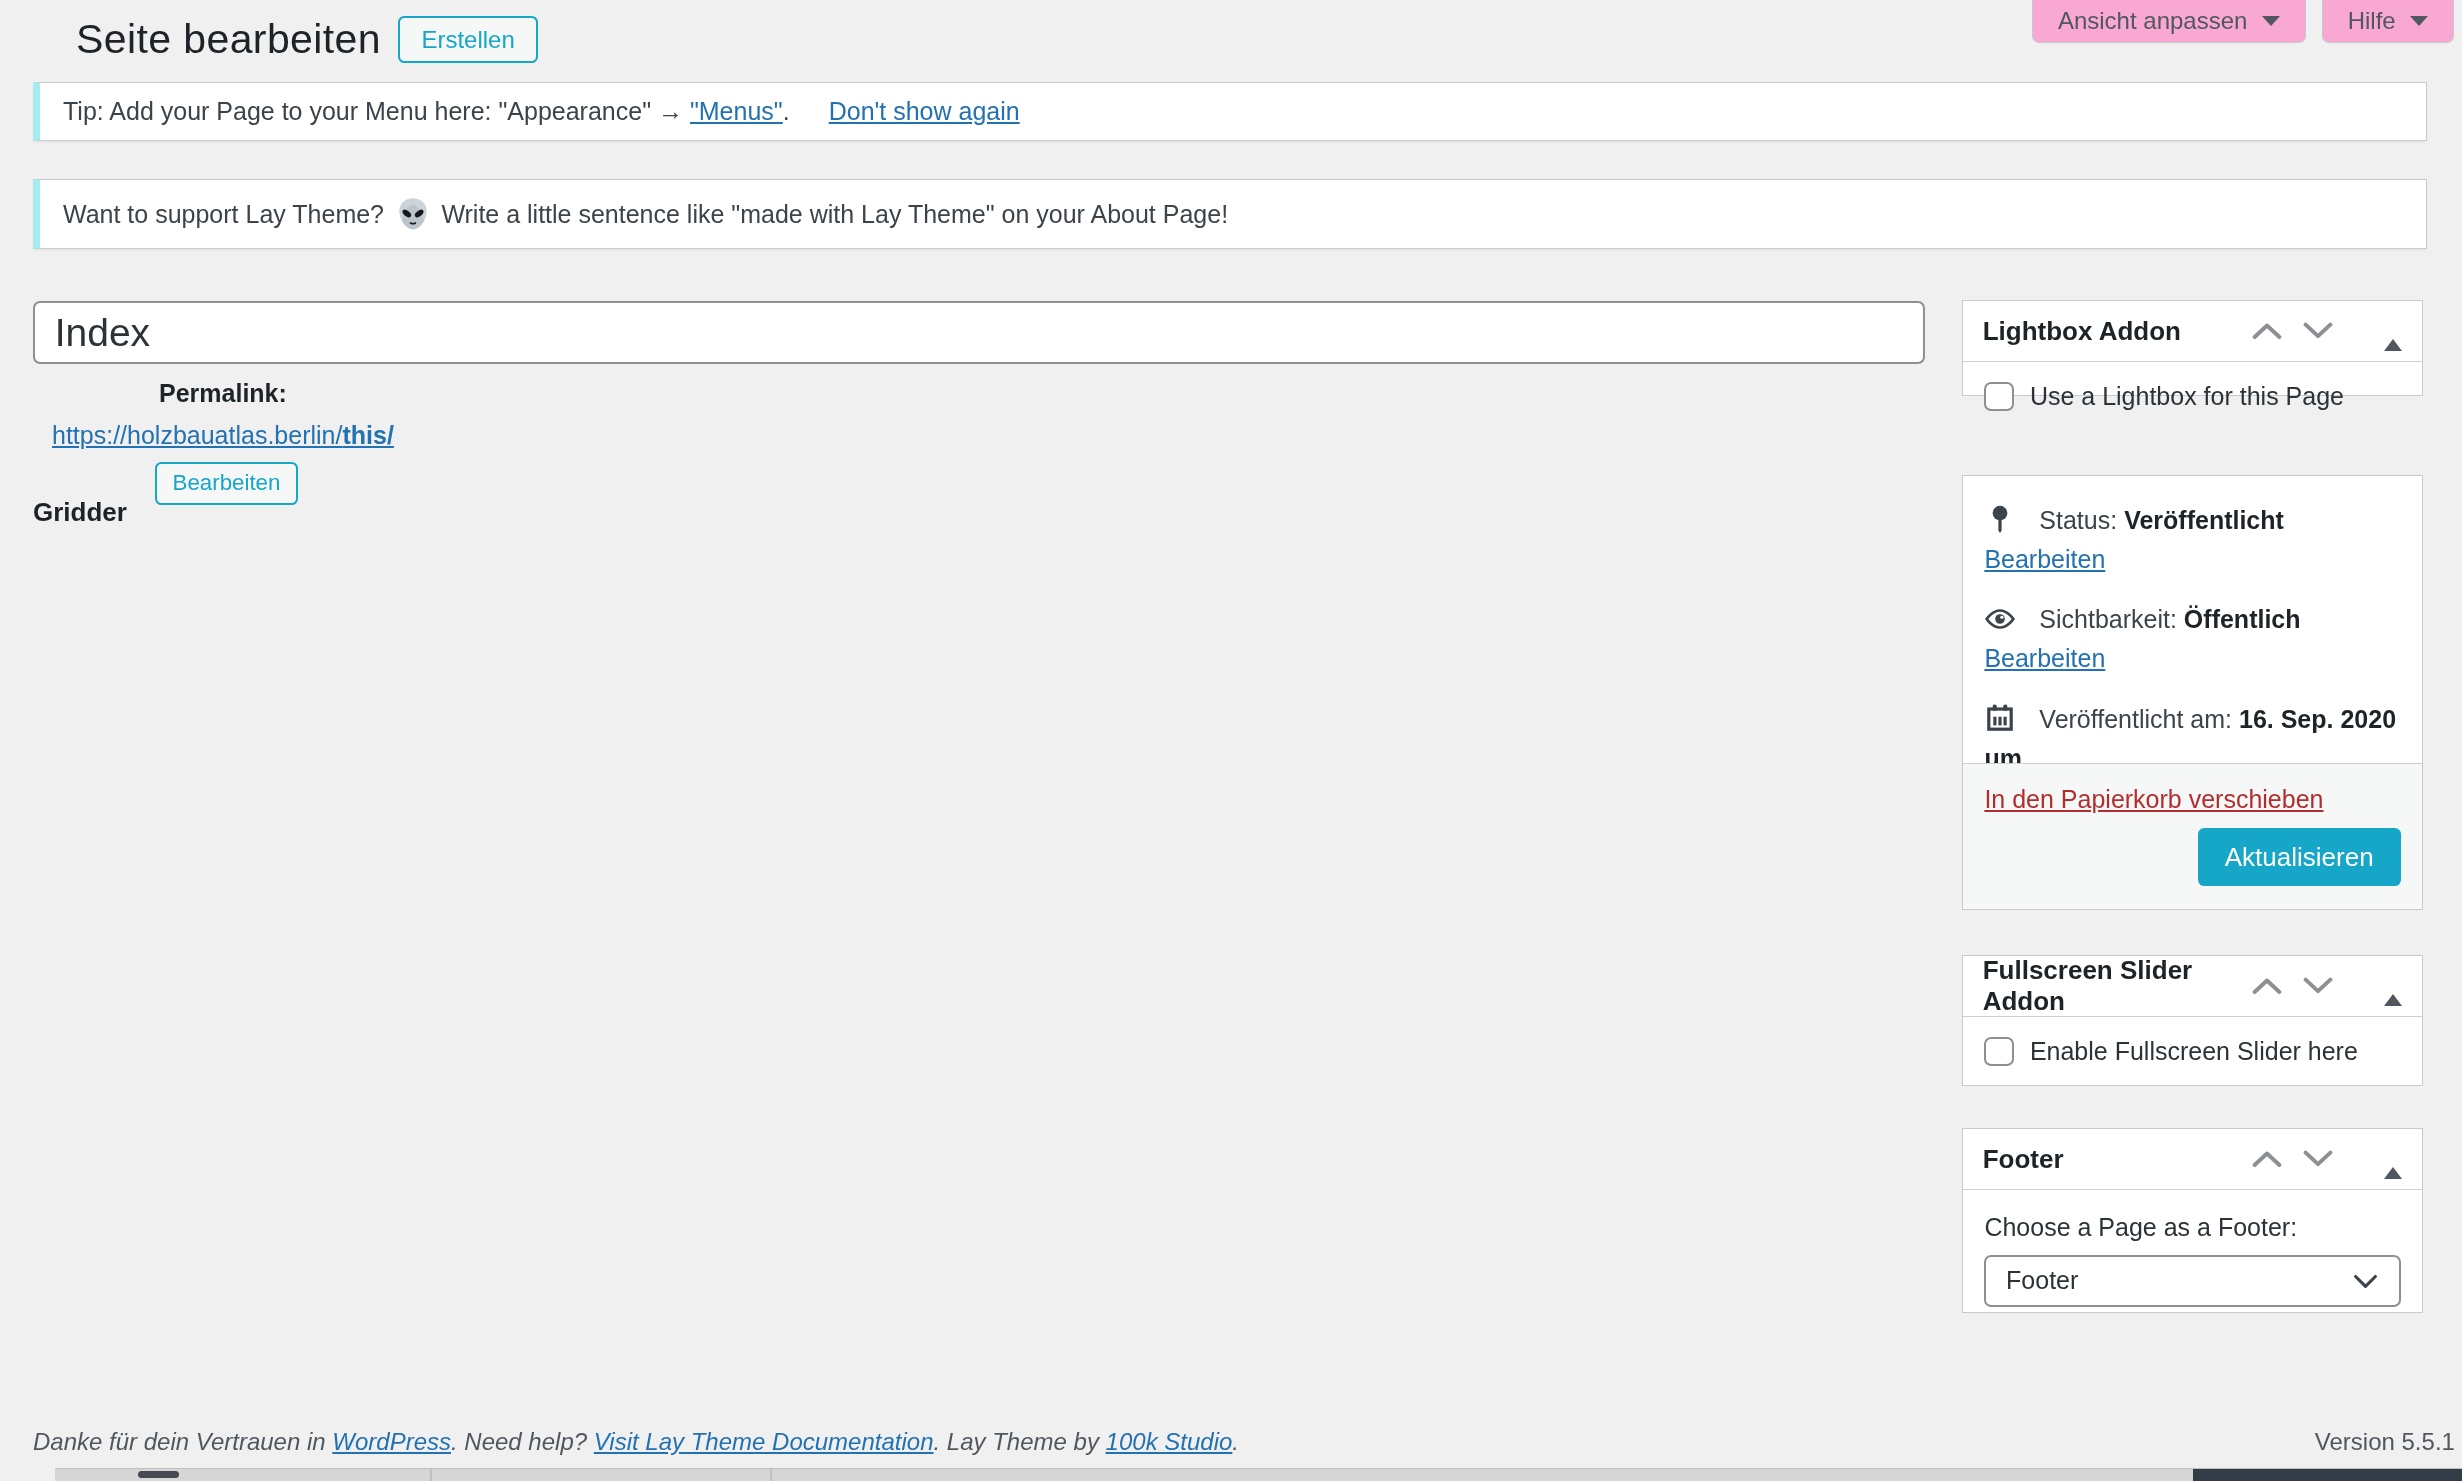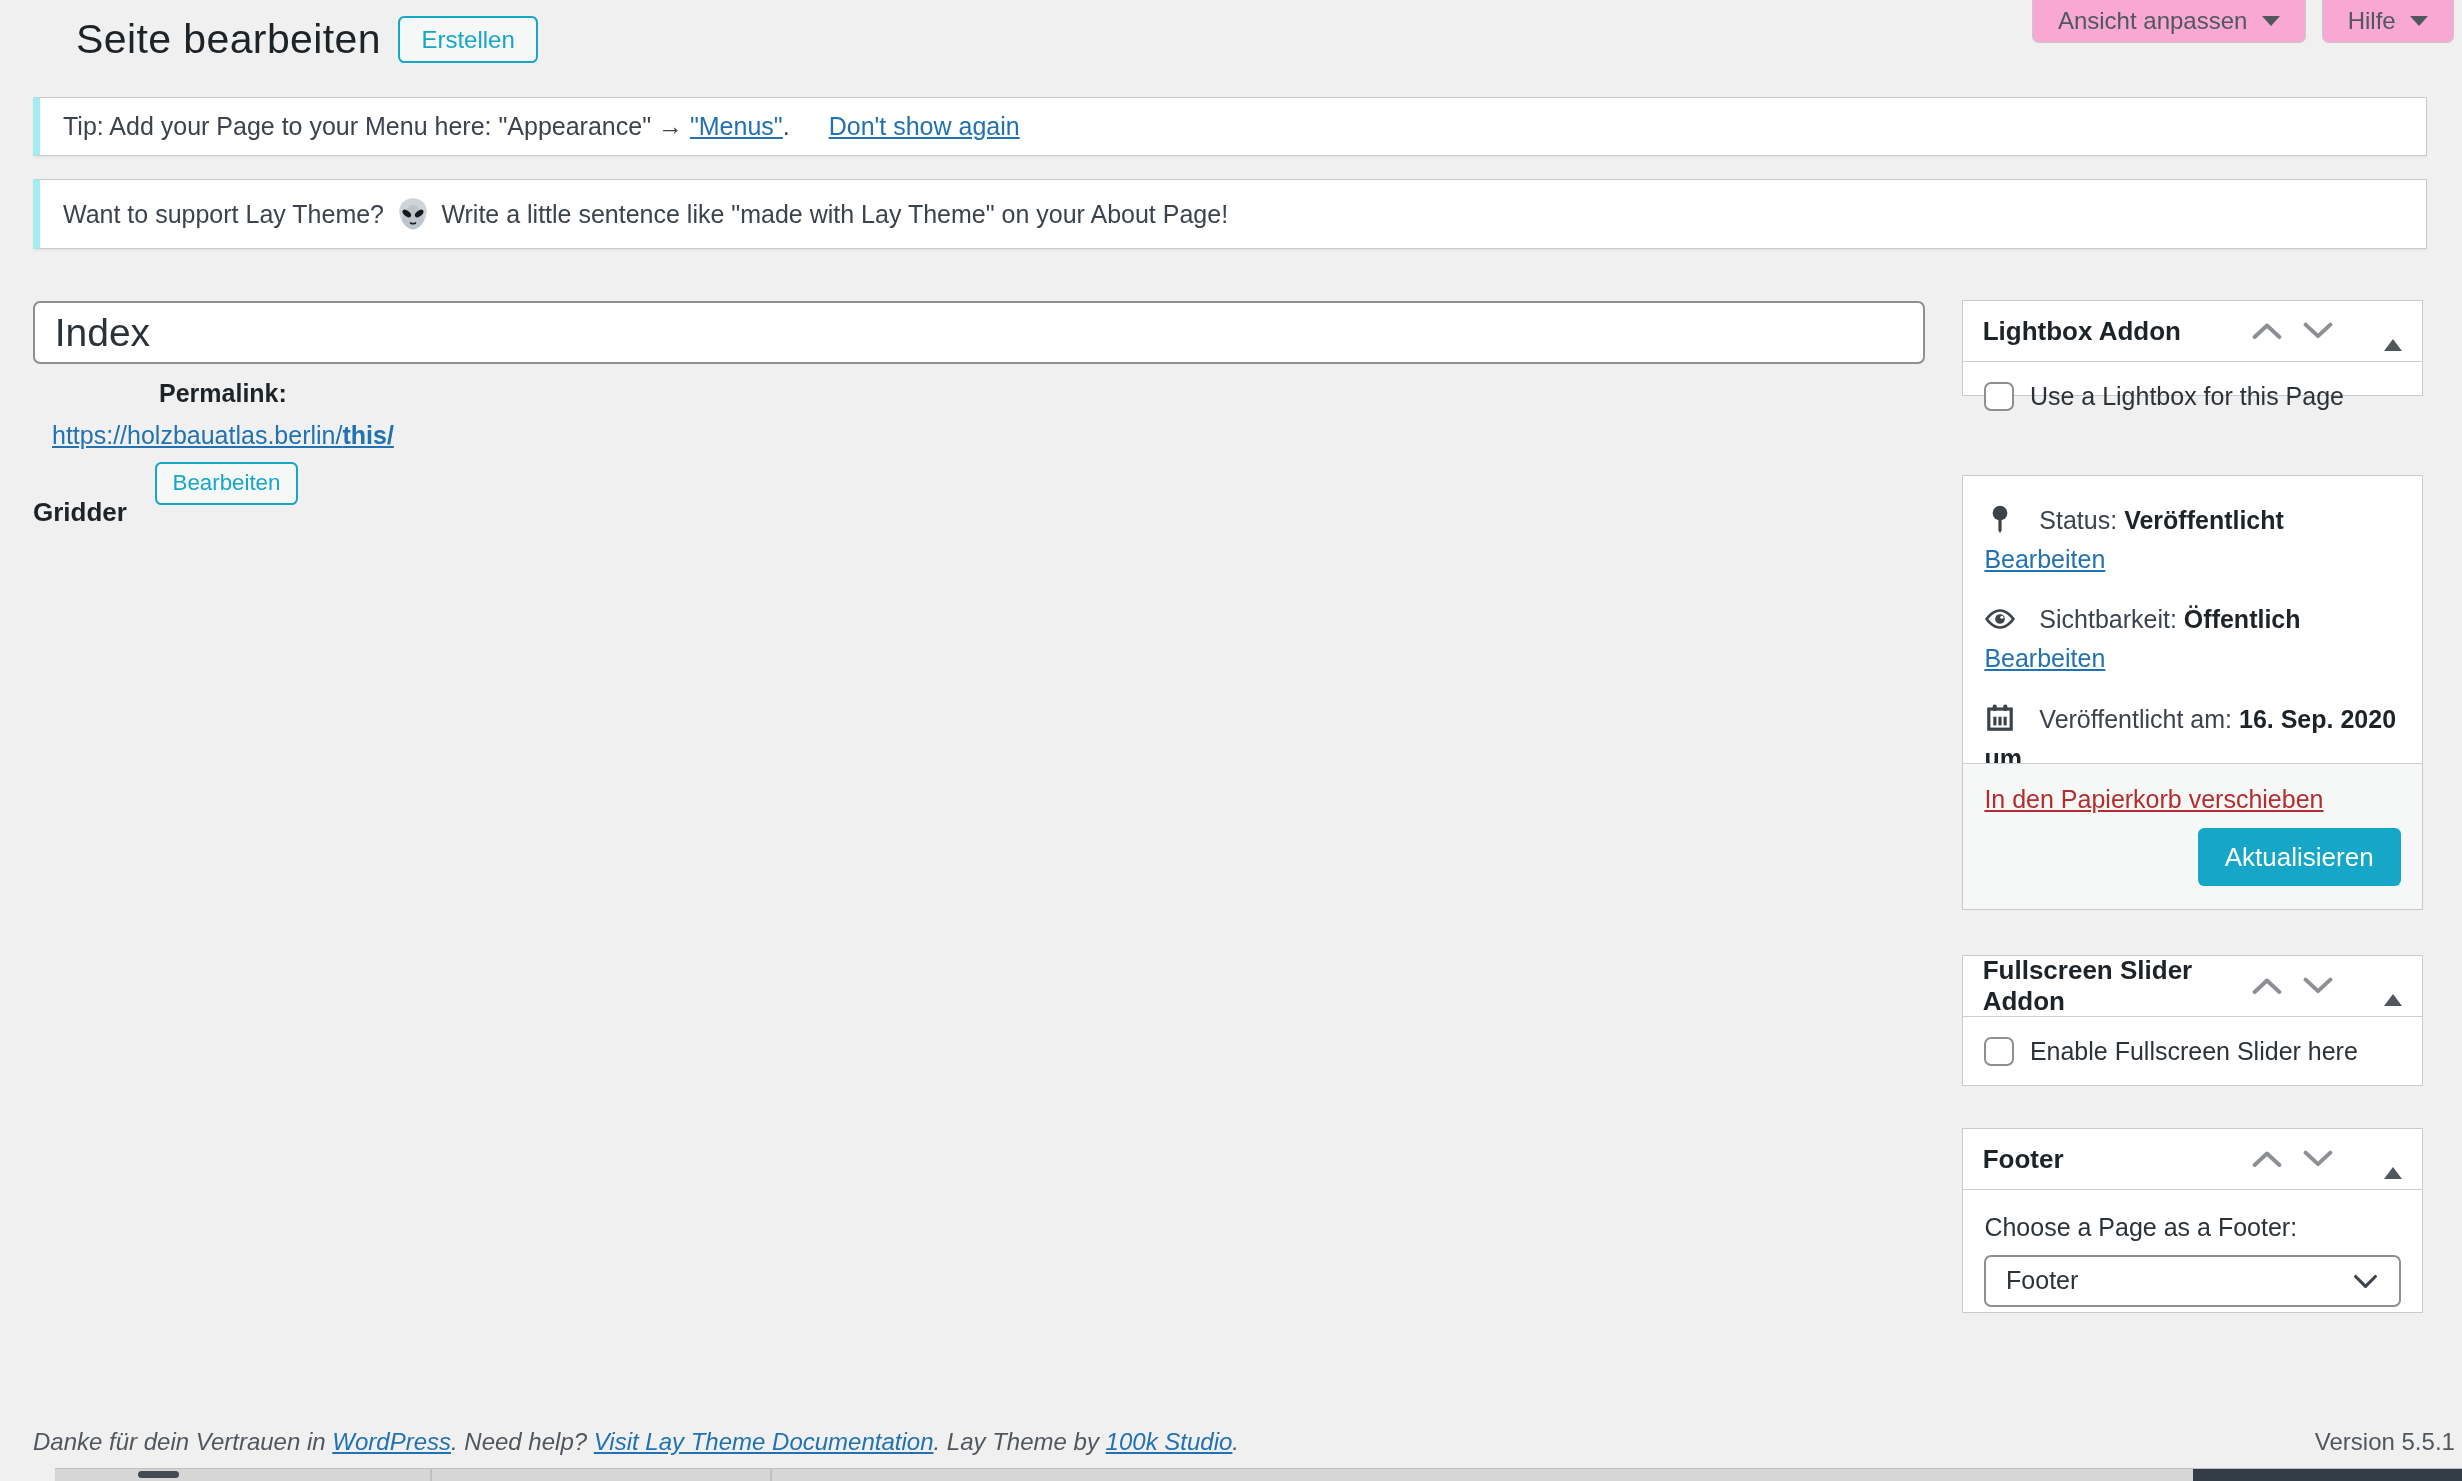--- a/index.html
+++ b/index.html
@@ -18,21 +18,21 @@
   .meta-btn{background:#f9a8d4;border:1.8px solid #c7c8cc;border-top:none;border-radius:0 0 7.1px 7.1px;
     height:34px;display:flex;align-items:center;gap:14.3px;padding:4px 25px;font-size:24px;color:#50575e;}
   .caret-down{width:0;height:0;border-left:9px solid transparent;border-right:9px solid transparent;
     border-top:10.7px solid #50575e;}
 
   
   .notice{position:absolute;left:33px;width:2394px;background:#fff;border:1.8px solid #c9cacd;
     border-left:7.1px solid #a4ecf0;box-sizing:border-box;display:flex;align-items:center;
     font-size:25px;color:#3c434a;padding:0 23px;box-shadow:0 1.8px 1.8px rgba(0,0,0,.04);}
   .notice a{color:#2271b1;text-decoration:underline;}
-  .notice-1{top:97px;height:59px;}
+  .notice-1{top:82px;height:59px;}
   .notice-2{top:179px;height:70px;}
   .dismiss-gap{display:inline-block;width:39px;}
   .alien{width:36px;height:36px;margin:0 10.7px;flex:0 0 auto;}
 
   
   .title-input{position:absolute;left:33px;top:301px;width:1892px;height:63px;box-sizing:border-box;
     background:#fff;border:2.7px solid #8c8f94;border-radius:7.1px;font-size:39px;color:#2c3338;
     padding:0 19.7px;font-family:"Liberation Sans",sans-serif;outline:none;}
   .permalink{position:absolute;left:52px;top:379px;height:46px;display:flex;align-items:center;
     gap:12.5px;font-size:25px;color:#1d2327;flex-direction:column;}

